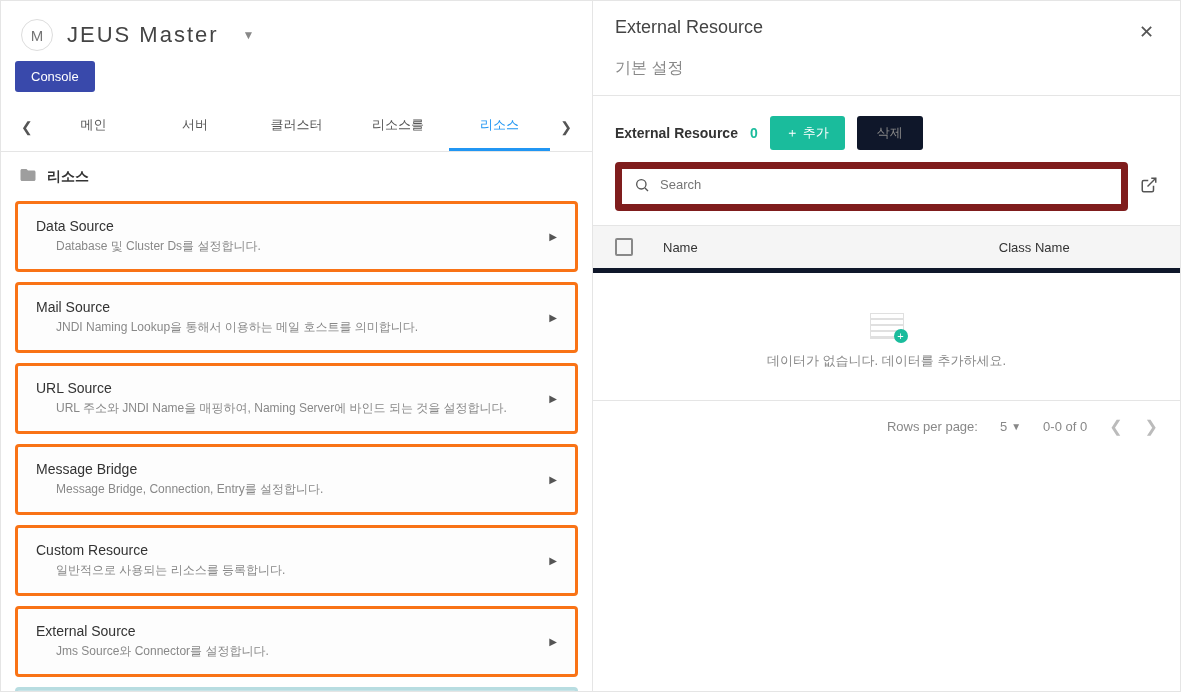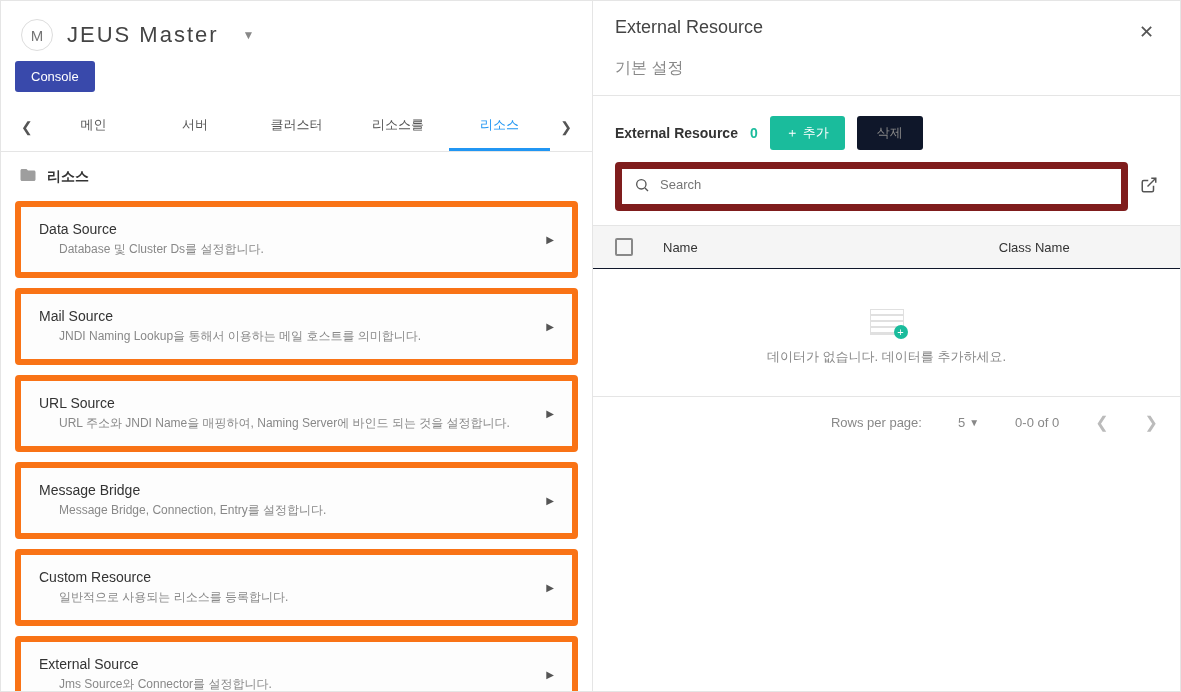--- a/index.html
+++ b/index.html
@@ -24,21 +24,21 @@
 .tab { padding: 14px 12px; text-align: center; color: #555; cursor: pointer; font-size: 13px; flex: 1; }
 .tab.active { color: #2196f3; border-bottom: 3px solid #2196f3; font-weight: 500; }
 
 
 .resource-header { display: flex; align-items: center; gap: 10px; padding: 14px 18px; }
 .folder-icon { color: #9e9e9e; }
 .resource-title { font-size: 14px; font-weight: 600; color: #333; }
 
 
 .resource-list { padding: 0 14px 14px; display: flex; flex-direction: column; gap: 10px; overflow-y: auto; }
-.resource-item { border: 6px solid #f97316; border-radius: 4px; padding: 14px 18px; display: flex; align-items: center; justify-content: space-between; cursor: pointer; background: #fdfdfd; }
+.resource-item { border: 3px solid #f97316; border-radius: 4px; padding: 14px 18px; display: flex; align-items: center; justify-content: space-between; cursor: pointer; background: #fdfdfd; }
 .resource-item.active { background: #c8e4e8; border-color: #b8dde1; }
 .resource-item-content { flex: 1; }
 .resource-item-title { font-size: 14px; color: #333; margin-bottom: 4px; }
 .resource-item-desc { font-size: 12px; color: #888; margin-left: 20px; }
 .chevron-right { color: #555; font-size: 14px; }
 
 
 .right-header { display: flex; justify-content: space-between; align-items: flex-start; padding: 16px 22px; border-bottom: 1px solid #e5e5e5; }
 .right-title { font-size: 18px; color: #444; }
 .right-subtitle { font-size: 16px; color: #888; margin-top: 20px; }
@@ -53,34 +53,34 @@
 
 
 .search-row { padding: 0 22px 14px; display: flex; gap: 12px; align-items: center; }
 .search-box { flex: 1; border: 7px solid #7f1d1d; border-radius: 4px; display: flex; align-items: flex-start; padding: 8px 12px; gap: 10px; }
 .search-icon { color: #555; }
 .search-input { border: none; outline: none; flex: 1; font-size: 13px; color: #555; }
 .popout-icon { color: #555; cursor: pointer; }
 
 
 .table-wrap { border-top: 1px solid #e5e5e5; }
-.table-header { display: flex; align-items: center; padding: 12px 22px; background: #f5f5f5; border-bottom: 1px solid #0f172a; }
+.table-header { display: flex; align-items: center; padding: 12px 22px; background: #f5f5f5; border-bottom: 5px solid #0f172a; }
 .checkbox { width: 18px; height: 18px; border: 2px solid #888; border-radius: 2px; cursor: pointer; margin-right: 30px; }
 .col-name { flex: 1; font-weight: 500; color: #333; font-size: 13px; }
 .col-class { flex: 1; font-weight: 500; color: #333; font-size: 13px; text-align: center; }
 
 
 .empty-state { padding: 40px 0 30px; text-align: center; border-bottom: 1px solid #e5e5e5; }
 .empty-icon { display: inline-block; width: 34px; height: 26px; position: relative; margin-bottom: 10px; }
 .empty-icon-box { width: 34px; height: 26px; background: repeating-linear-gradient(0deg, #e0e0e0 0 2px, transparent 2px 6px); border: 1px solid #e0e0e0; }
 .empty-icon-plus { position: absolute; right: -4px; bottom: -4px; width: 14px; height: 14px; border-radius: 50%; background: #1abc9c; color: #fff; font-size: 11px; display: flex; align-items: center; justify-content: center; }
 .empty-text { font-size: 13px; color: #888; }
 
 
-.pagination { display: flex; justify-content: flex-end; align-items: center; gap: 36px; padding: 16px 22px; color: #888; font-size: 13px; text-align: center; }
+.pagination { display: flex; justify-content: flex-end; align-items: center; gap: 22px; padding: 16px 22px; color: #888; font-size: 13px; text-align: center; }
 .page-size { display: flex; align-items: center; gap: 4px; }
 .page-nav { color: #bbb; cursor: pointer; font-size: 16px; }
 </style>
 </head>
 <body>
 
 <div class="container">
   <div class="left-panel">
     <div class="header">
       <div class="avatar">M</div>

